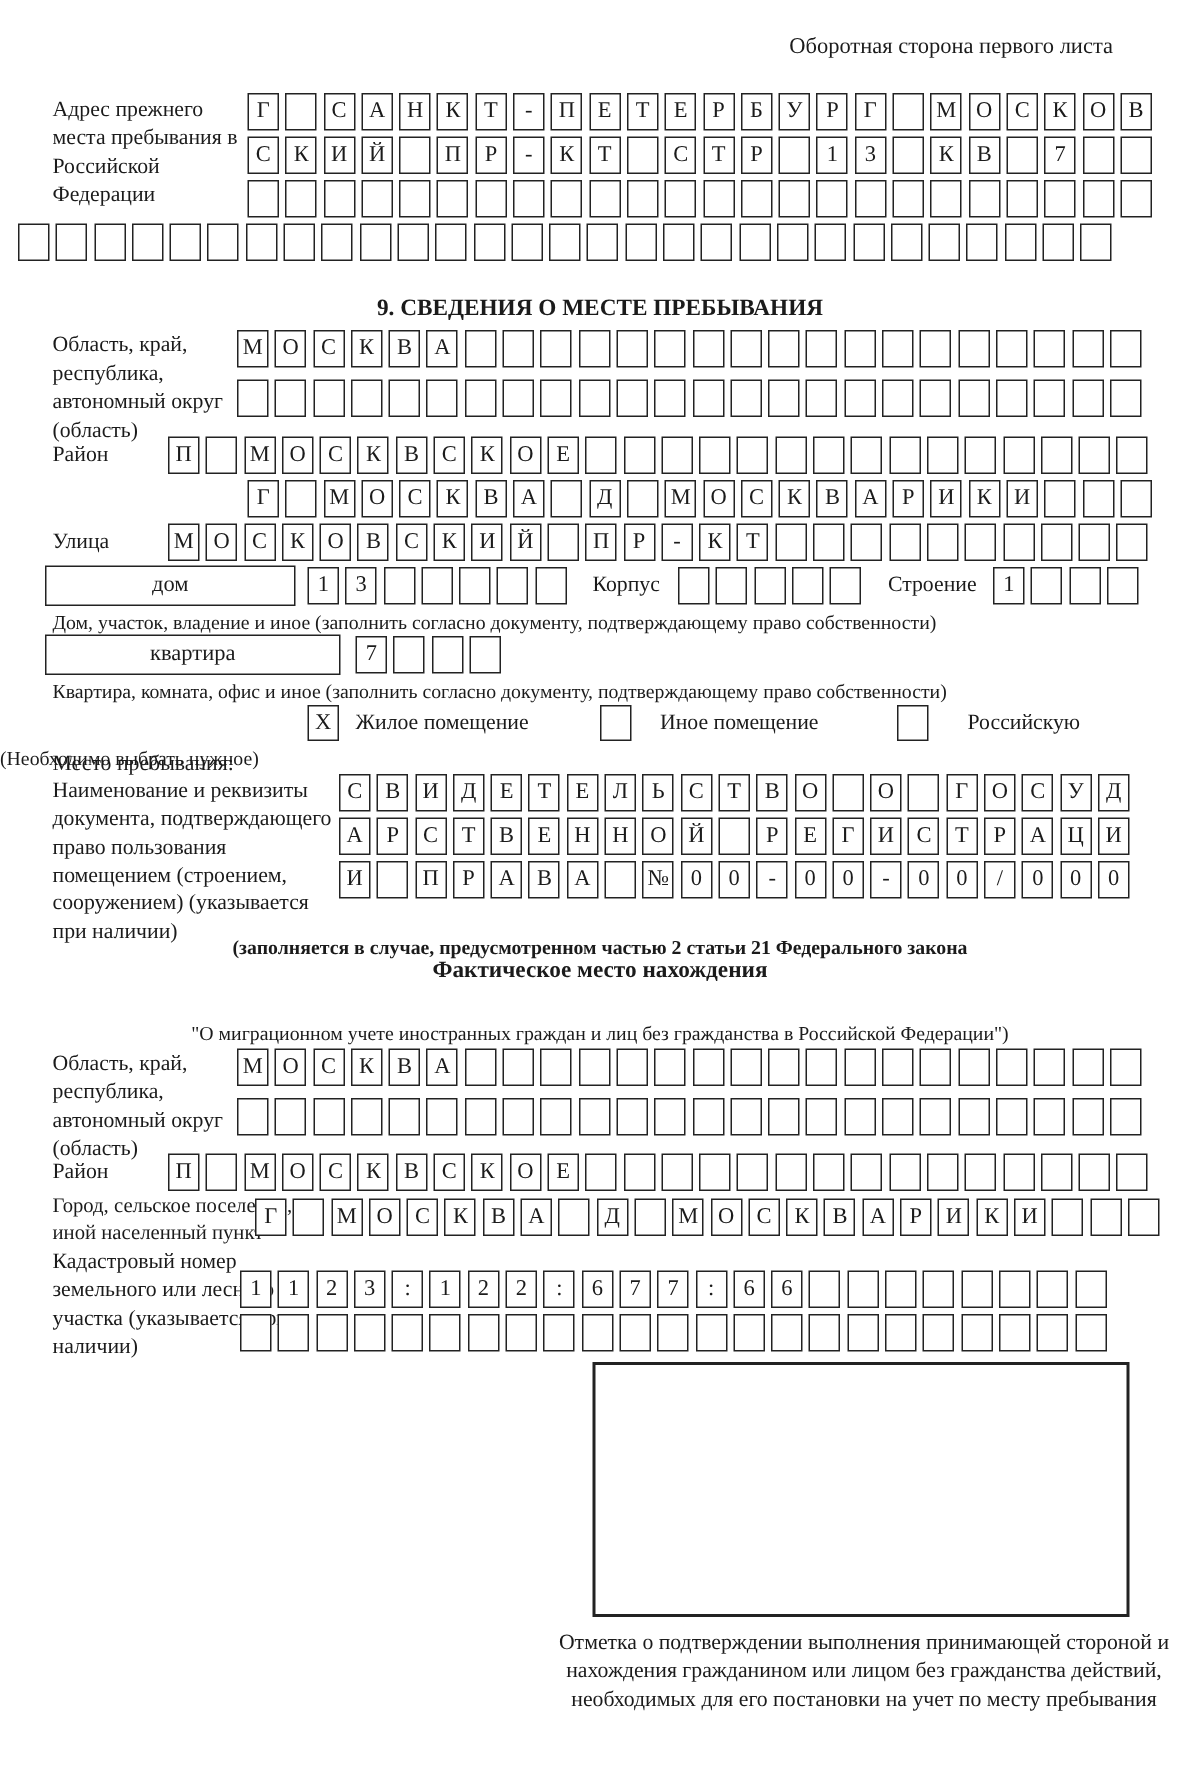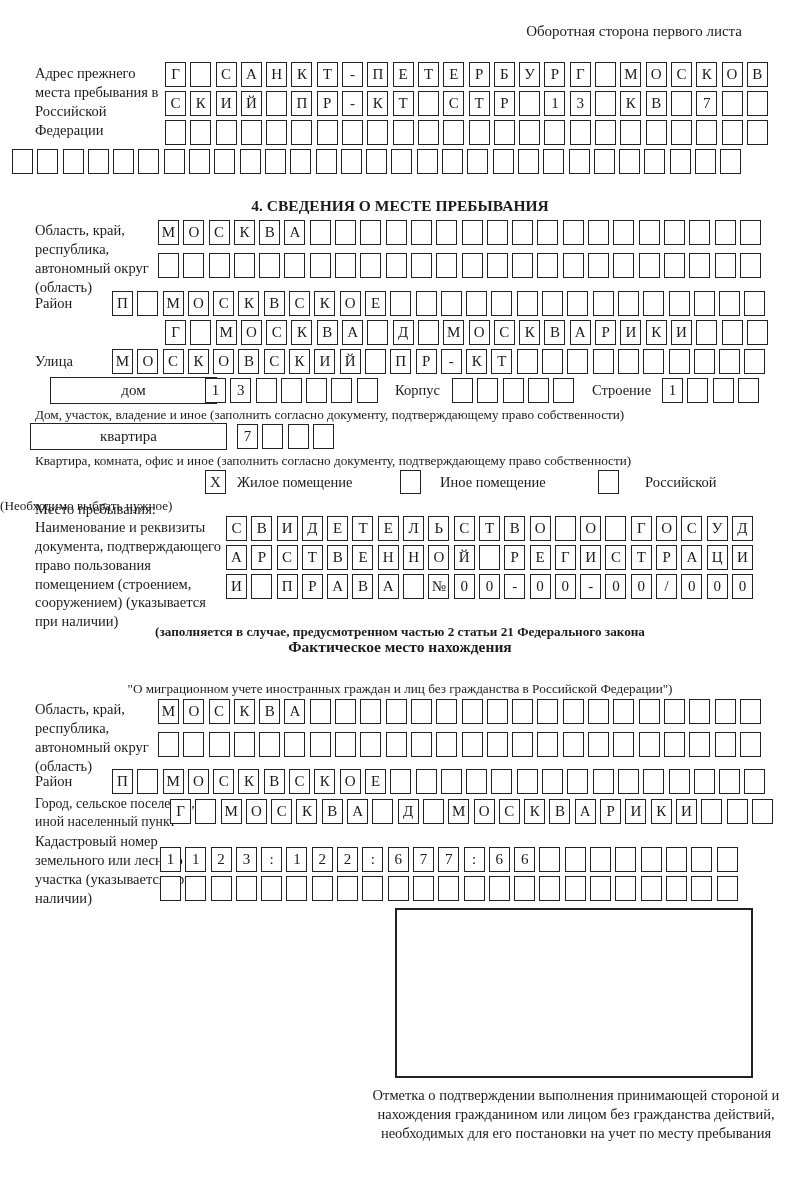--- a/index.html
+++ b/index.html
@@ -140,21 +140,21 @@
       <span class="cell"></span>
       <span class="cell"></span>
       <span class="cell"></span>
       <span class="cell"></span>
       <span class="cell"></span>
       <span class="cell"></span>
       <span class="cell"></span>
       <span class="cell"></span>
     </div>
 
-  <div class="abs title" style="top:197px;left:0;">4. СВЕДЕНИЯ О МЕСТЕ ПРЕБЫВАНИЯ</div>
+  <div class="abs title" style="top:197px;left:0;">9. СВЕДЕНИЯ О МЕСТЕ ПРЕБЫВАНИЯ</div>
 
   <div class="abs lbl" style="top:221px;left:35px;width:120px;">Область, край, республика, автономный округ (область)</div>
   <div class="abs cellrow" style="top:220px;left:158px;">
       <span class="cell">М</span>
       <span class="cell">О</span>
       <span class="cell">С</span>
       <span class="cell">К</span>
       <span class="cell">В</span>
       <span class="cell">А</span>
       <span class="cell"></span>
@@ -283,21 +283,21 @@
       <span class="cell"></span>
       <span class="cell"></span>
       <span class="cell"></span>
       <span class="cell"></span>
       <span class="cell"></span>
       <span class="cell"></span>
       <span class="cell"></span>
       <span class="cell"></span>
     </div>
 
-  <div class="abs widebox" style="top:377px;left:30px;width:167px;margin-left:20px;">дом</div>
+  <div class="abs widebox" style="top:377px;left:30px;width:167px;">дом</div>
   <div class="abs cellrow" style="top:378px;left:205px;">
       <span class="cell">1</span>
       <span class="cell">3</span>
       <span class="cell"></span>
       <span class="cell"></span>
       <span class="cell"></span>
       <span class="cell"></span>
       <span class="cell"></span>
     </div>
   <div class="abs lbl" style="top:381px;left:395px;">Корпус</div>
@@ -325,21 +325,21 @@
       <span class="cell"></span>
     </div>
   <div class="abs cap" style="top:452px;left:35px;width:740px;">Квартира, комната, офис и иное (заполнить согласно документу, подтверждающему право собственности)</div>
 
   <div class="abs lbl" style="top:473px;left:35px;margin-top:27px;">Место пребывания:</div>
   <span class="abs chk" style="top:470px;left:205px;">X</span>
   <div class="abs lbl" style="top:473px;left:237px;">Жилое помещение</div>
   <span class="abs chk" style="top:470px;left:400px;"></span>
   <div class="abs lbl" style="top:473px;left:440px;">Иное помещение</div>
   <span class="abs chk" style="top:470px;left:598px;"></span>
-  <div class="abs lbl" style="top:473px;left:645px;">Российской</div>
+  <div class="abs lbl" style="top:473px;left:645px;">Российскую</div>
   <div class="abs cap" style="top:497px;left:0;width:680px;text-align:left;">(Необходимо выбрать нужное)</div>
 
   <div class="abs lbl" style="top:518px;left:35px;width:188px;">Наименование и реквизиты документа, подтверждающего право пользования помещением (строением, сооружением) (указывается при наличии)</div>
   <div class="abs cellrow" style="top:516px;left:226px;">
       <span class="cell">С</span>
       <span class="cell">В</span>
       <span class="cell">И</span>
       <span class="cell">Д</span>
       <span class="cell">Е</span>
       <span class="cell">Т</span>

